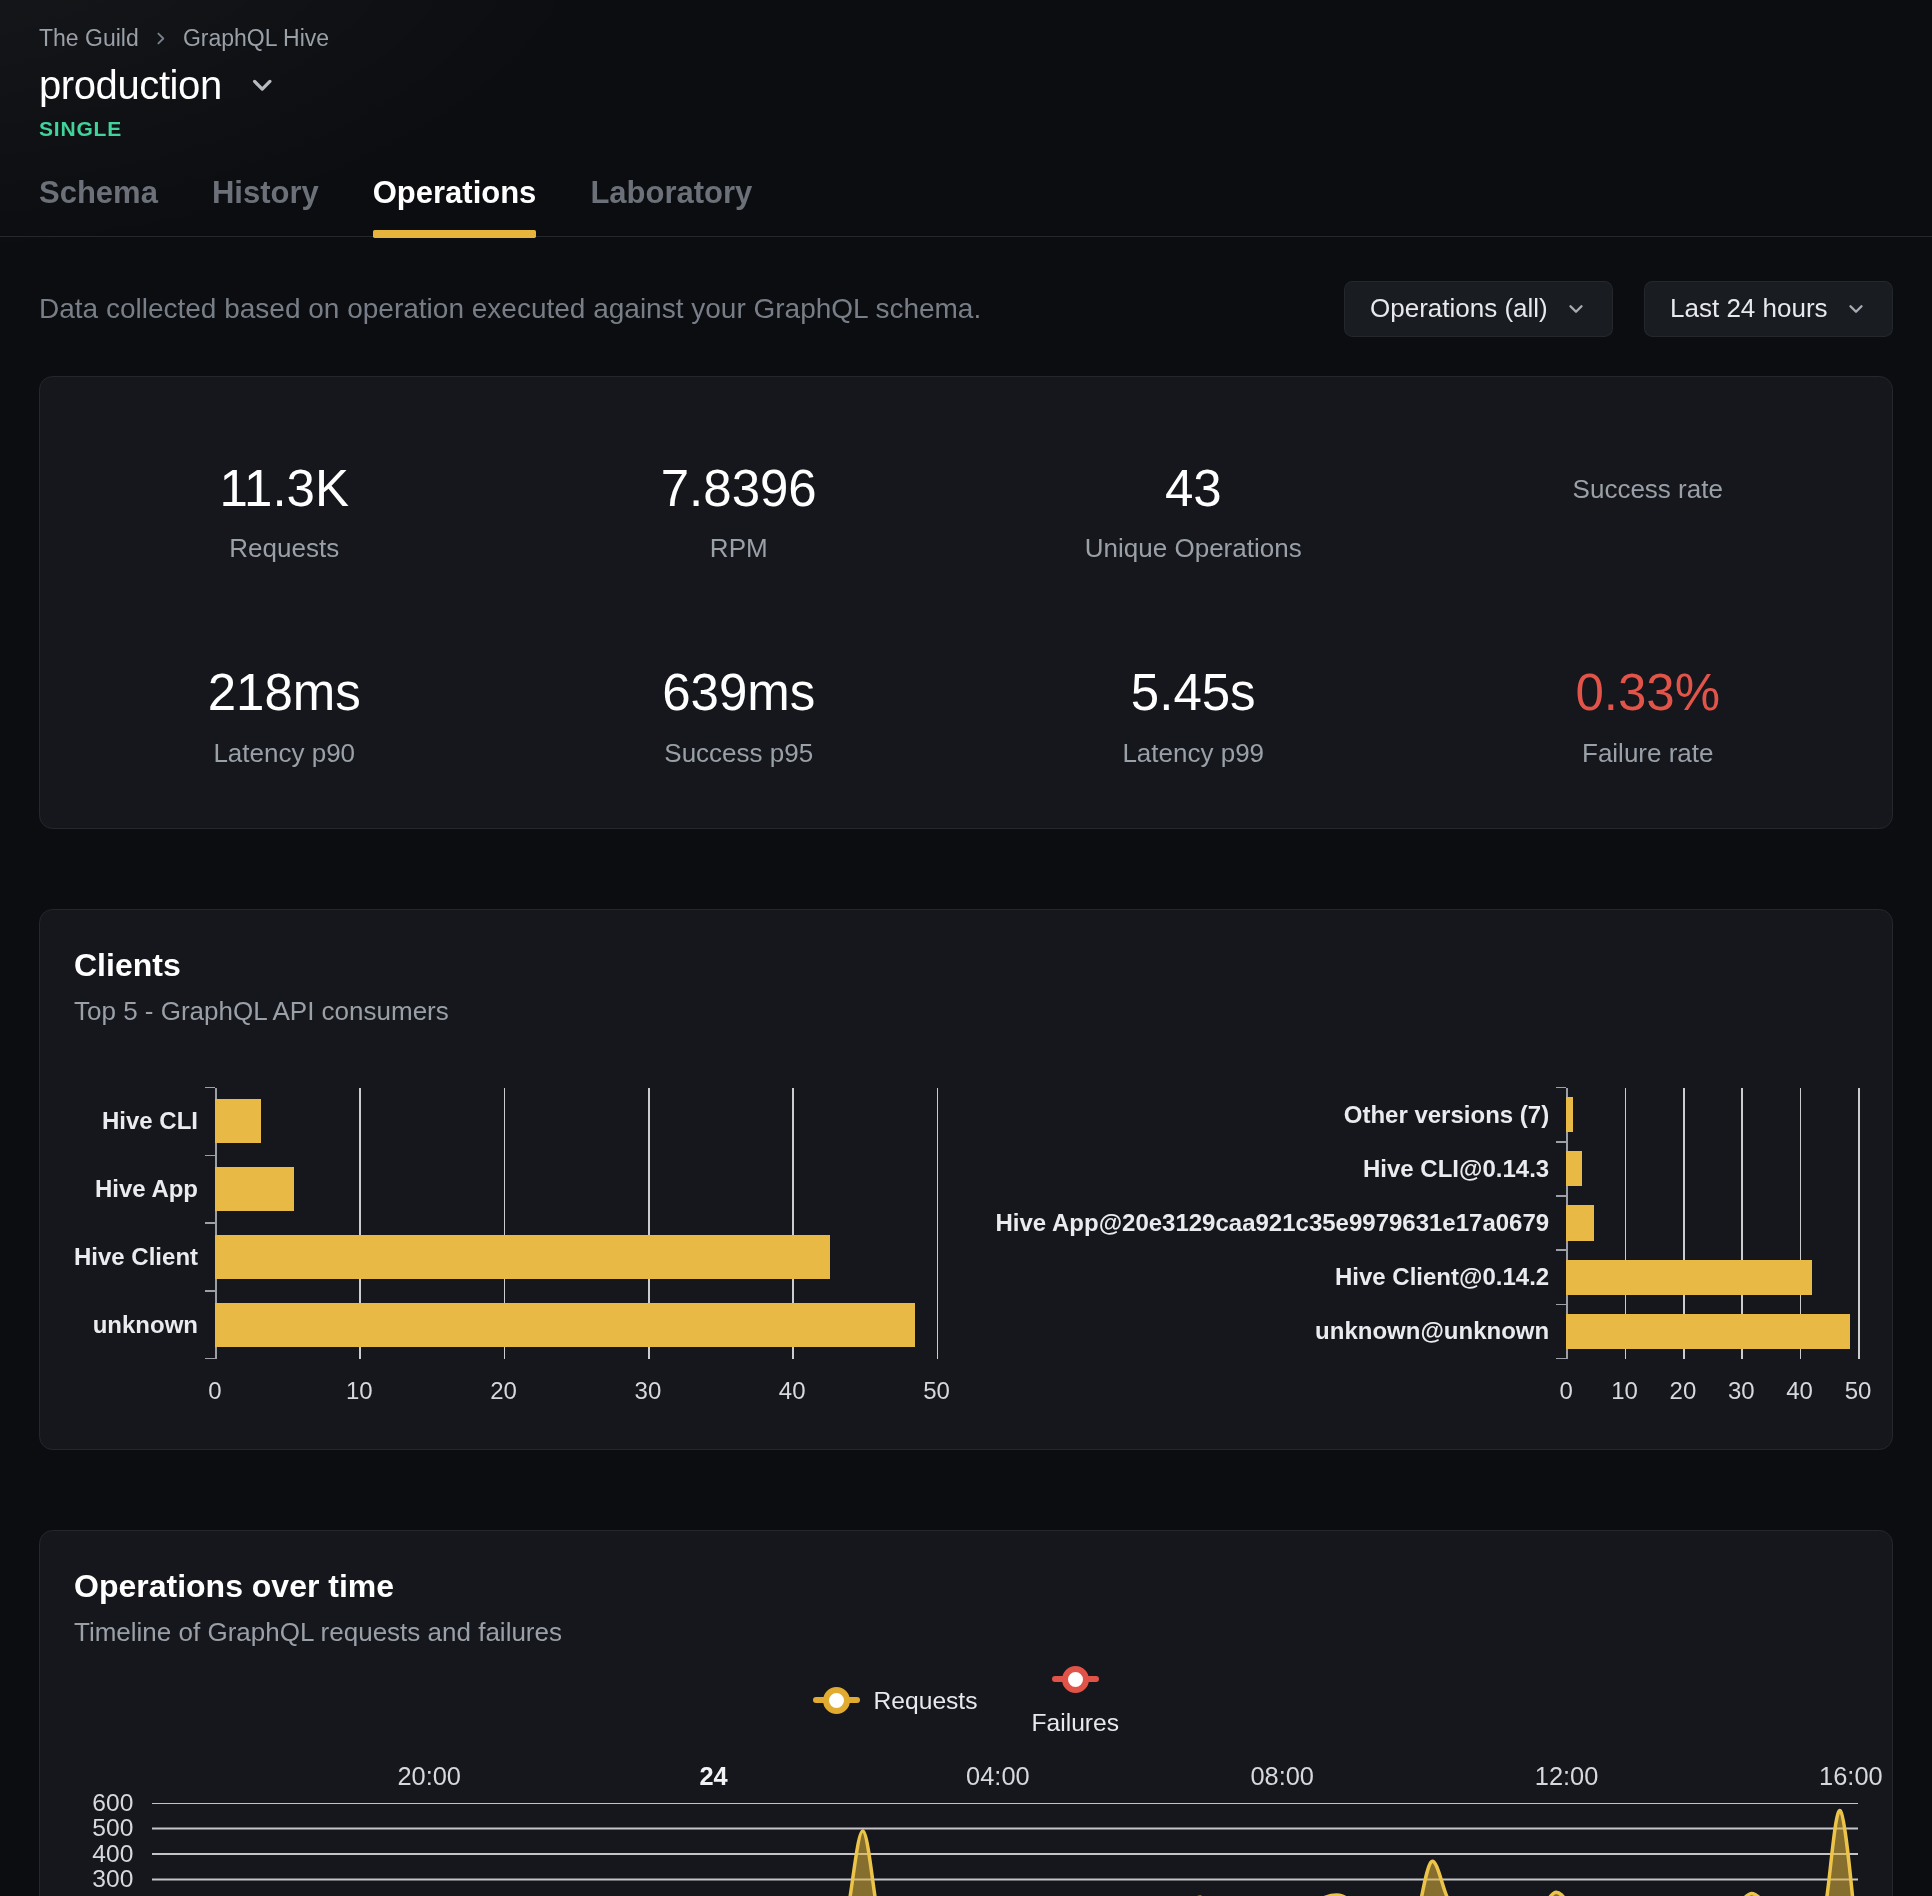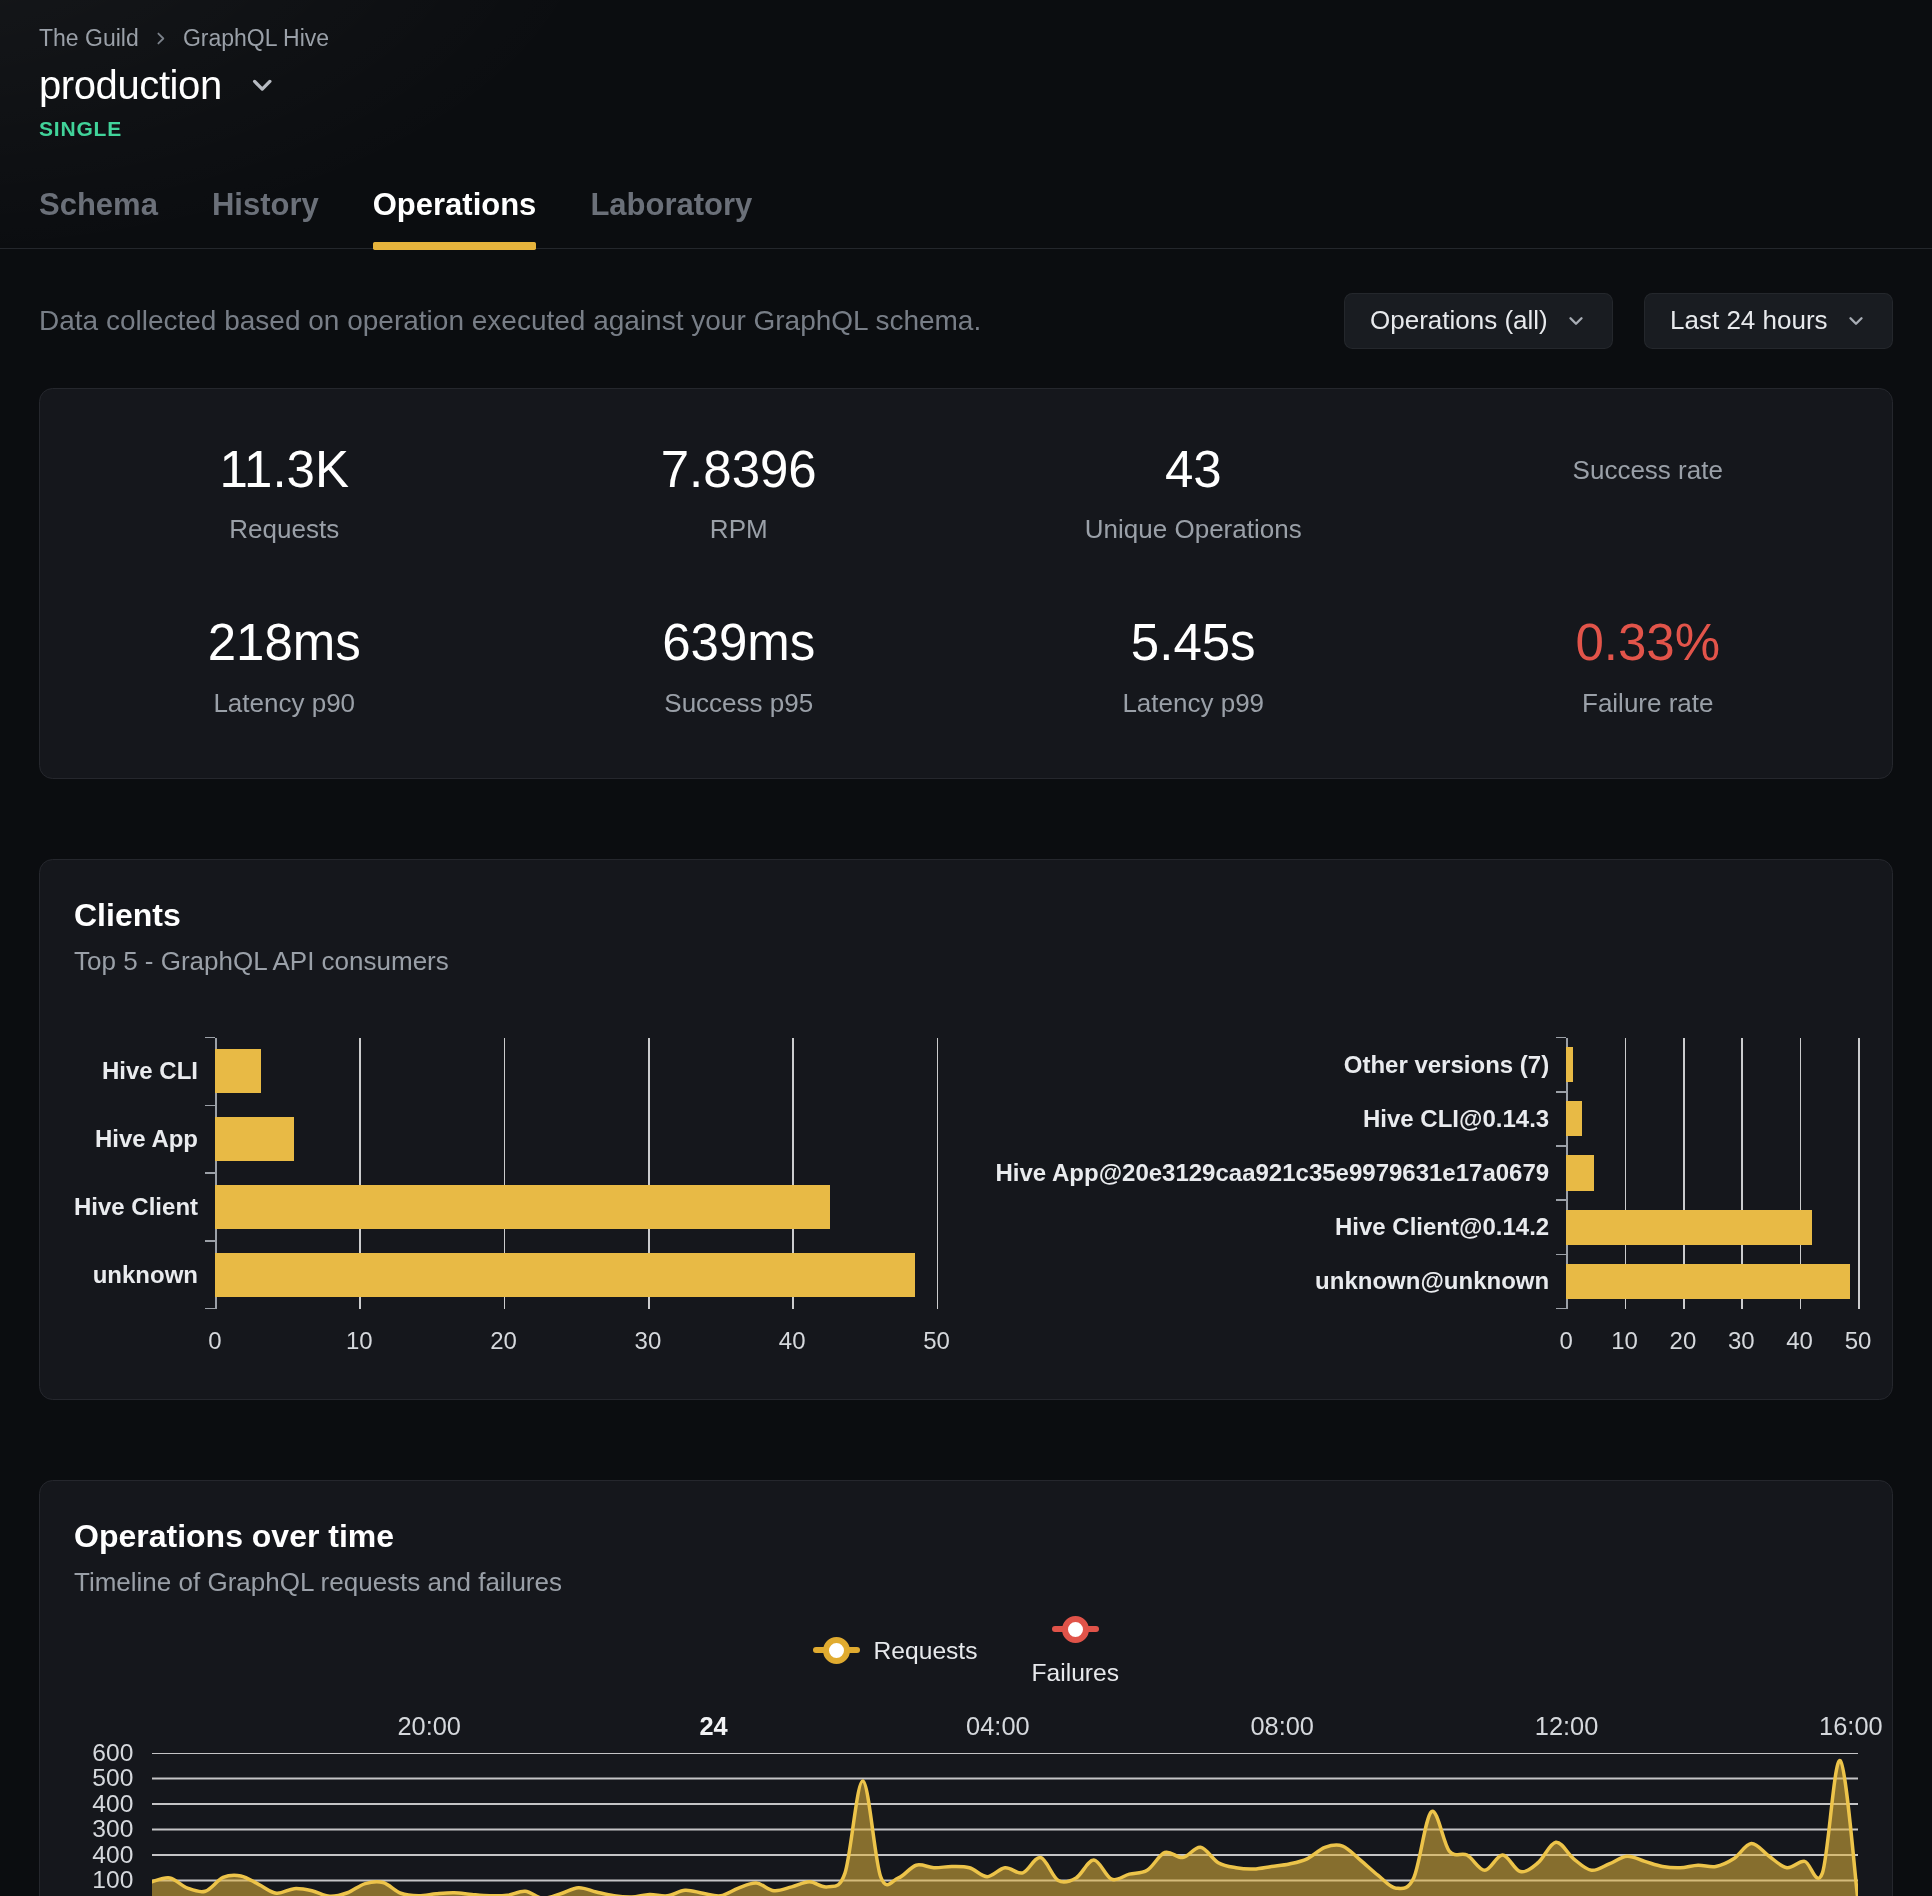--- a/index.html
+++ b/index.html
@@ -32,37 +32,37 @@
   .header{padding-top:25.4px;}
   .breadcrumb{display:flex;align-items:center;gap:13.6px;font-size:23px;color:var(--text-dim);}
   .crumb{cursor:default;}
   .crumb-sep{display:flex;align-items:center;color:#7c828b;}
   .title-row{display:flex;align-items:center;margin-top:12px;}
   .page-title{font-size:40px;font-weight:400;letter-spacing:-0.4px;line-height:1.05;}
   .title-chevron{margin-left:25.4px;display:flex;align-items:center;color:#b6bac1;cursor:pointer;}
   .target-type{margin-top:10.2px;font-size:21px;font-weight:700;color:var(--green);letter-spacing:0.8px;}
 
   
-  .tabs{margin-top:46px;display:flex;gap:54px;border-bottom:1.7px solid #24272c;}
+  .tabs{margin-top:34px;display:flex;gap:54px;border-bottom:1.7px solid #24272c;}
   .tab{position:relative;font-size:31px;font-weight:700;color:var(--tab-inactive);padding-bottom:25.4px;cursor:pointer;}
   .tab.active{color:var(--text);}
   .tab.active::after{content:"";position:absolute;left:0;right:0;bottom:-1.7px;height:7.6px;background:var(--accent);border-radius:1.7px;}
 
   
   .filter-row{margin-top:44px;display:flex;align-items:center;justify-content:space-between;}
   .description{font-size:28px;color:var(--text-faint);}
   .filter-buttons{display:flex;gap:30.5px;}
   .dropdown{display:flex;align-items:center;gap:17px;background:#191c21;border:0.8px solid rgba(255,255,255,0.05);
     border-radius:8.5px;height:56px;padding:0 25.4px;font-size:26px;color:#e7e9ec;cursor:pointer;white-space:nowrap;}
   .dropdown .chev{color:#a8adb5;display:flex;align-items:center;}
 
   
   .card{background:var(--card);border:0.8px solid var(--card-border);border-radius:13.6px;}
   .stats-card{margin-top:39px;padding:51px 17px 59px;display:grid;grid-template-columns:repeat(4,1fr);row-gap:68px;}
-  .stat{text-align:center;}
+  .stat{text-align:center;margin-top:31px;}
   .stat-value{font-size:51px;color:var(--text);}
   .stat-label{margin-top:15.3px;font-size:26px;color:var(--text-dim);}
 
   .section-card{margin-top:80px;padding:37px 34px 41px;}
   .card-title{font-size:32px;font-weight:700;}
   .card-subtitle{margin-top:12px;font-size:26px;color:var(--text-dim);}
 
   
   .charts-row{display:flex;gap:59px;margin-top:61px;}
   .hbar-chart{flex:1;min-width:0;}

